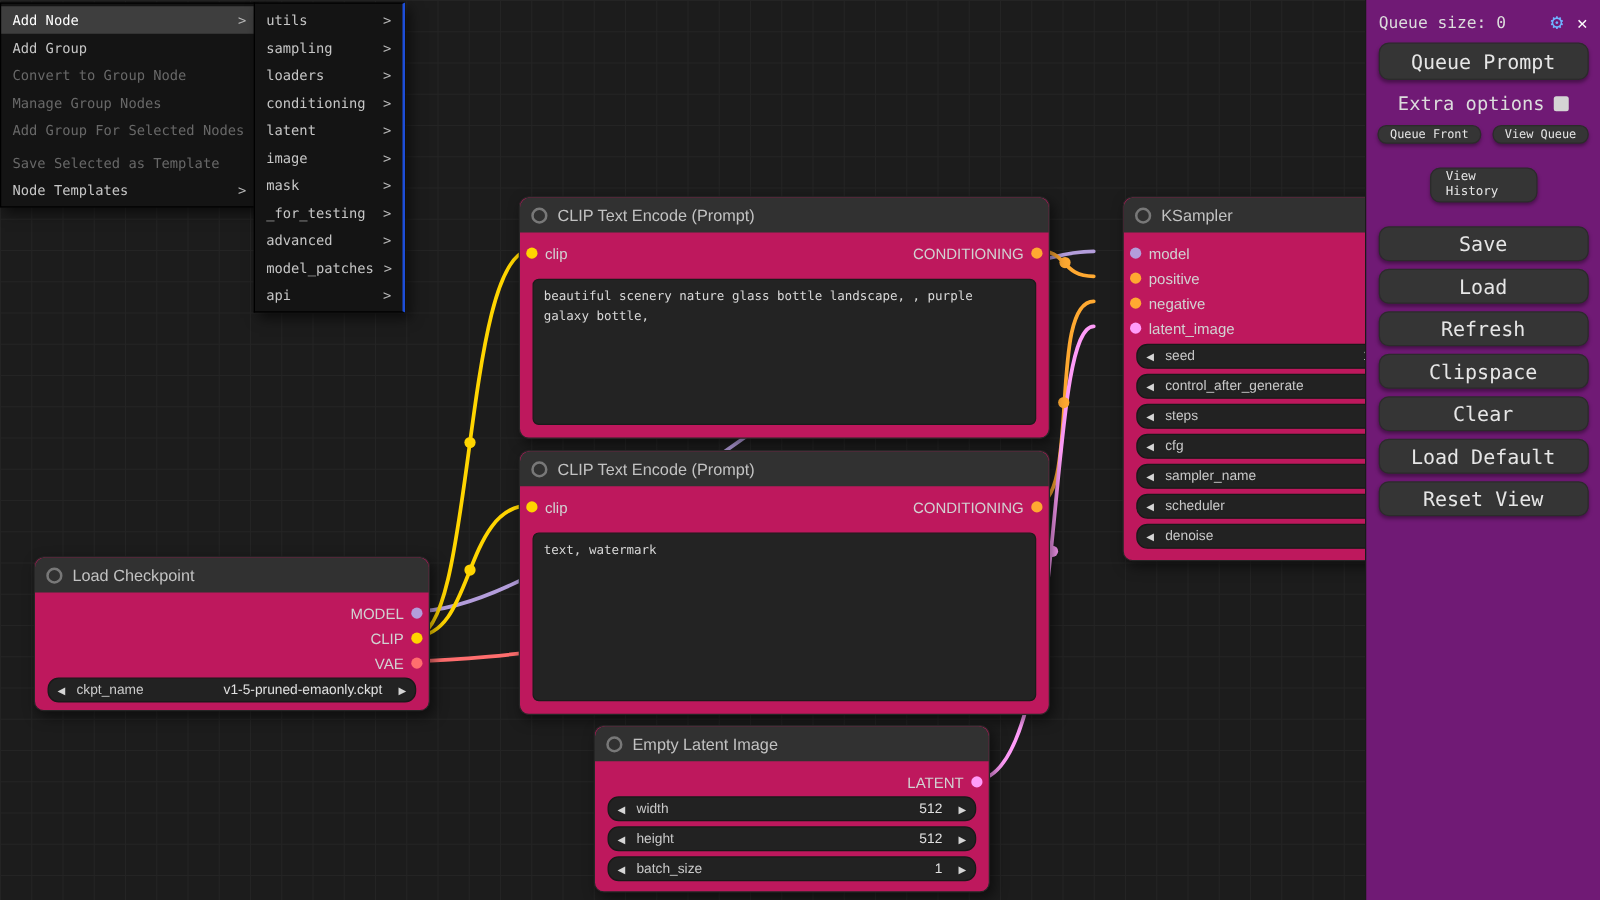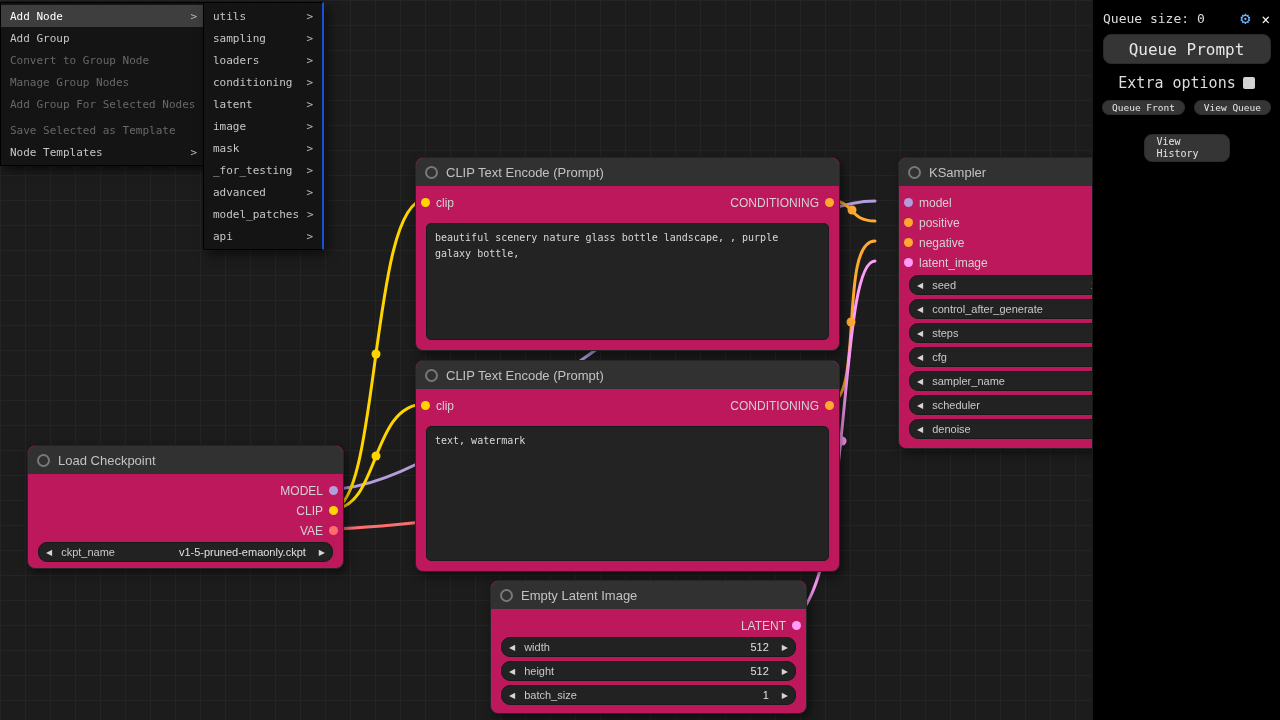--- a/index.html
+++ b/index.html
@@ -25,21 +25,21 @@
   .ctx{position:absolute;z-index:40;background:#141414;border:1px solid #000;box-shadow:4px 4px 10px rgba(0,0,0,.6);padding:2px 0;font-family:"DejaVu Sans Mono",monospace;font-size:11px}
   .ctx-item{height:22px;display:flex;align-items:center;padding:0 9px;color:#c6c6c6;cursor:default}
   .ctx-item.hl{background:#3e3e3e;color:#fff}
   .ctx-item.dis{color:#686868}
   .ctx-arrow{margin-left:auto;padding-left:8px;font-size:11px;color:#b8b8b8}
   .ctx-sep{height:4px}
   #menu-main{left:0;top:2px;width:205px}
   #menu-sub{left:203px;top:2px;width:118px;border-right:2px solid #1d4ed8}
 
   
-  #sidebar{position:absolute;right:0;top:0;width:187px;height:720px;z-index:50;background:#000000;font-family:"DejaVu Sans Mono",monospace;color:#dcdcdc;border-left:1px solid #1a1a1a}
+  #sidebar{position:absolute;right:0;top:0;width:187px;height:720px;z-index:50;background:#701a75;font-family:"DejaVu Sans Mono",monospace;color:#dcdcdc;border-left:1px solid #1a1a1a}
   .q-row{display:flex;align-items:center;padding:10px 10px 0 10px;font-size:13px}
   .gear-icon{margin-left:auto;color:#6fb3ff;font-size:17px;line-height:1;cursor:pointer}
   .close-icon{margin-left:11px;color:#fff;font-size:14px;line-height:1;cursor:pointer}
   .btn{display:flex;align-items:center;justify-content:center;background:#353535;border:1px solid #2b2b2b;border-radius:8px;color:#e6e6e6;font-family:inherit;box-shadow:0 2px 3px rgba(0,0,0,.35);cursor:pointer}
   #queue-prompt{width:168px;height:30px;margin:7px auto 0;font-size:16px}
   .extra-row{display:flex;align-items:center;justify-content:center;gap:7px;margin-top:10px;font-size:15px}
   .checkbox{width:12px;height:12px;background:#d4d4d4;border-radius:2px;cursor:pointer}
   .mini-row{display:flex;justify-content:space-between;padding:0 9px;margin-top:8px}
   .btn-mini{height:15px;font-size:9.5px;border-radius:7px;padding:0 9px}
   #view-history{width:86px;height:28px;margin:19px auto 0;font-size:10px;line-height:1.25;text-align:left;padding:0 12px}
@@ -183,21 +183,21 @@
     <span class="arr">▶</span>
   </div>
   <div class="widget" style="top:261px">
     <span class="arr">◀</span>
     <span class="wlabel">denoise</span>
     <span class="wvalue"></span>
     <span class="arr">▶</span>
   </div>
 </div>
 
-<div class="node" style="left:490px;top:580px;width:315px;height:132px">
+<div class="node" style="left:475px;top:580px;width:315px;height:132px">
   <div class="node-header">
     <span class="collapse-dot"></span>
     <span>Empty Latent Image</span>
   </div>
   <div class="slot right" style="top:36px">
     <span class="port port-latent"></span>
     <span>LATENT</span>
   </div>
   <div class="widget" style="top:56px">
     <span class="arr">◀</span>
@@ -302,13 +302,22 @@
   <button class="btn" id="queue-prompt">Queue Prompt</button>
   <div class="extra-row">
     <span>Extra options</span>
     <span class="checkbox"></span>
   </div>
   <div class="mini-row">
     <button class="btn btn-mini">Queue Front</button>
     <button class="btn btn-mini">View Queue</button>
   </div>
   <button class="btn" id="view-history">View History</button>
+  <div class="stack">
+    <button class="btn btn-big">Save</button>
+    <button class="btn btn-big">Load</button>
+    <button class="btn btn-big">Refresh</button>
+    <button class="btn btn-big">Clipspace</button>
+    <button class="btn btn-big">Clear</button>
+    <button class="btn btn-big">Load Default</button>
+    <button class="btn btn-big">Reset View</button>
+  </div>
 </div>
 
 </body></html>

